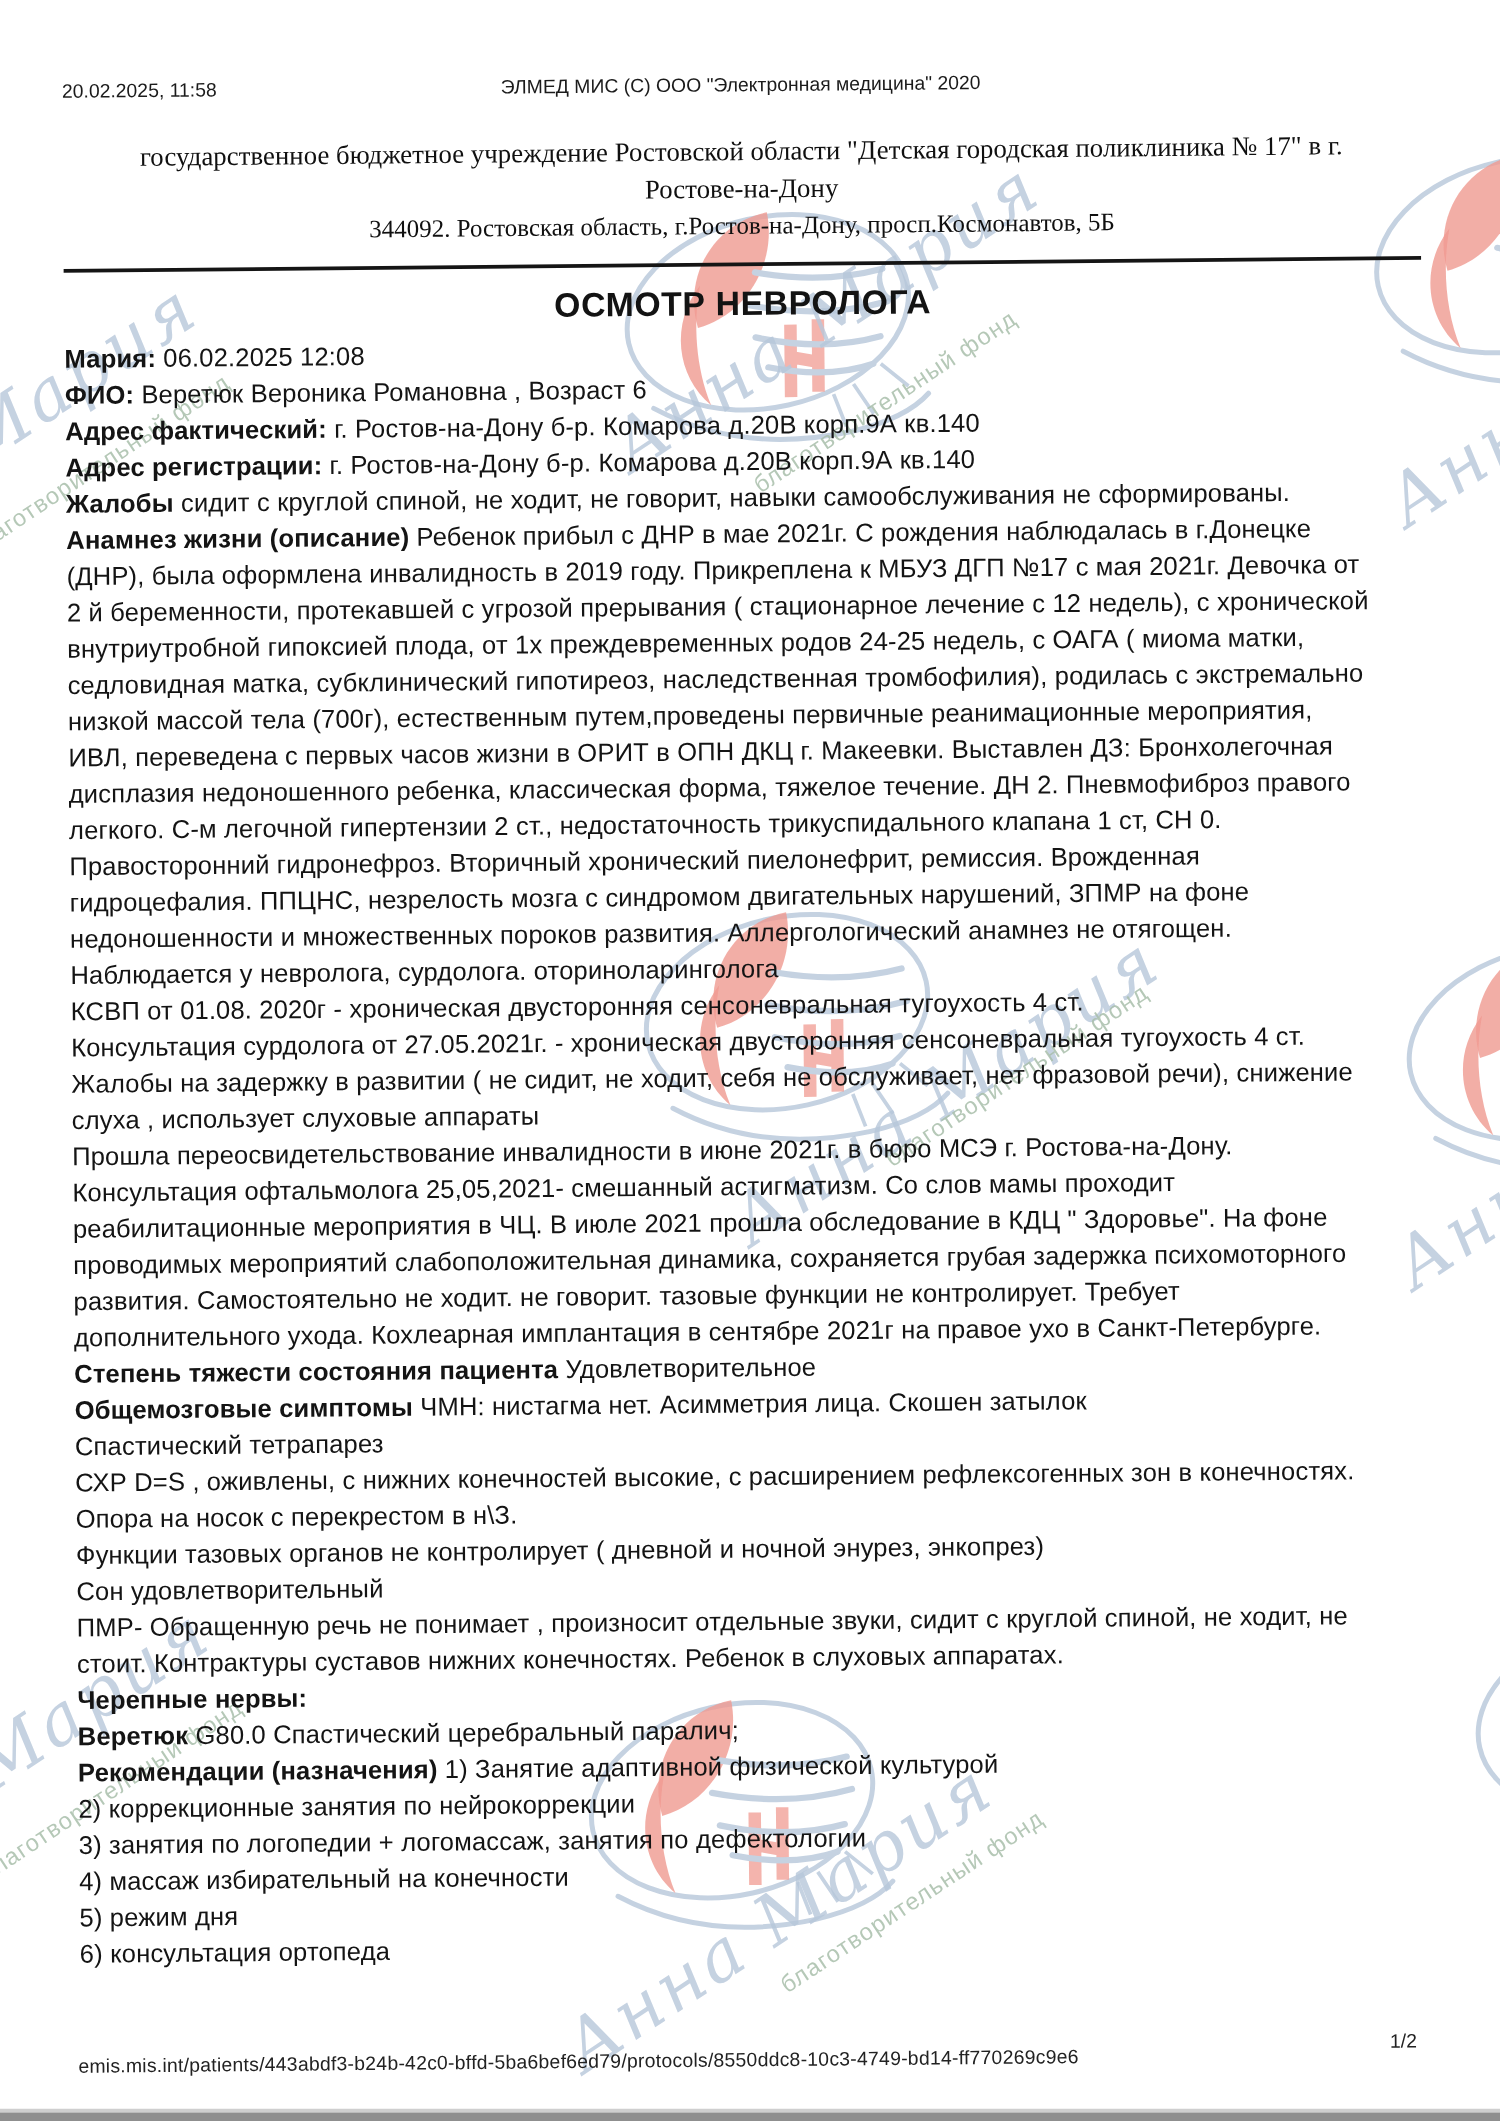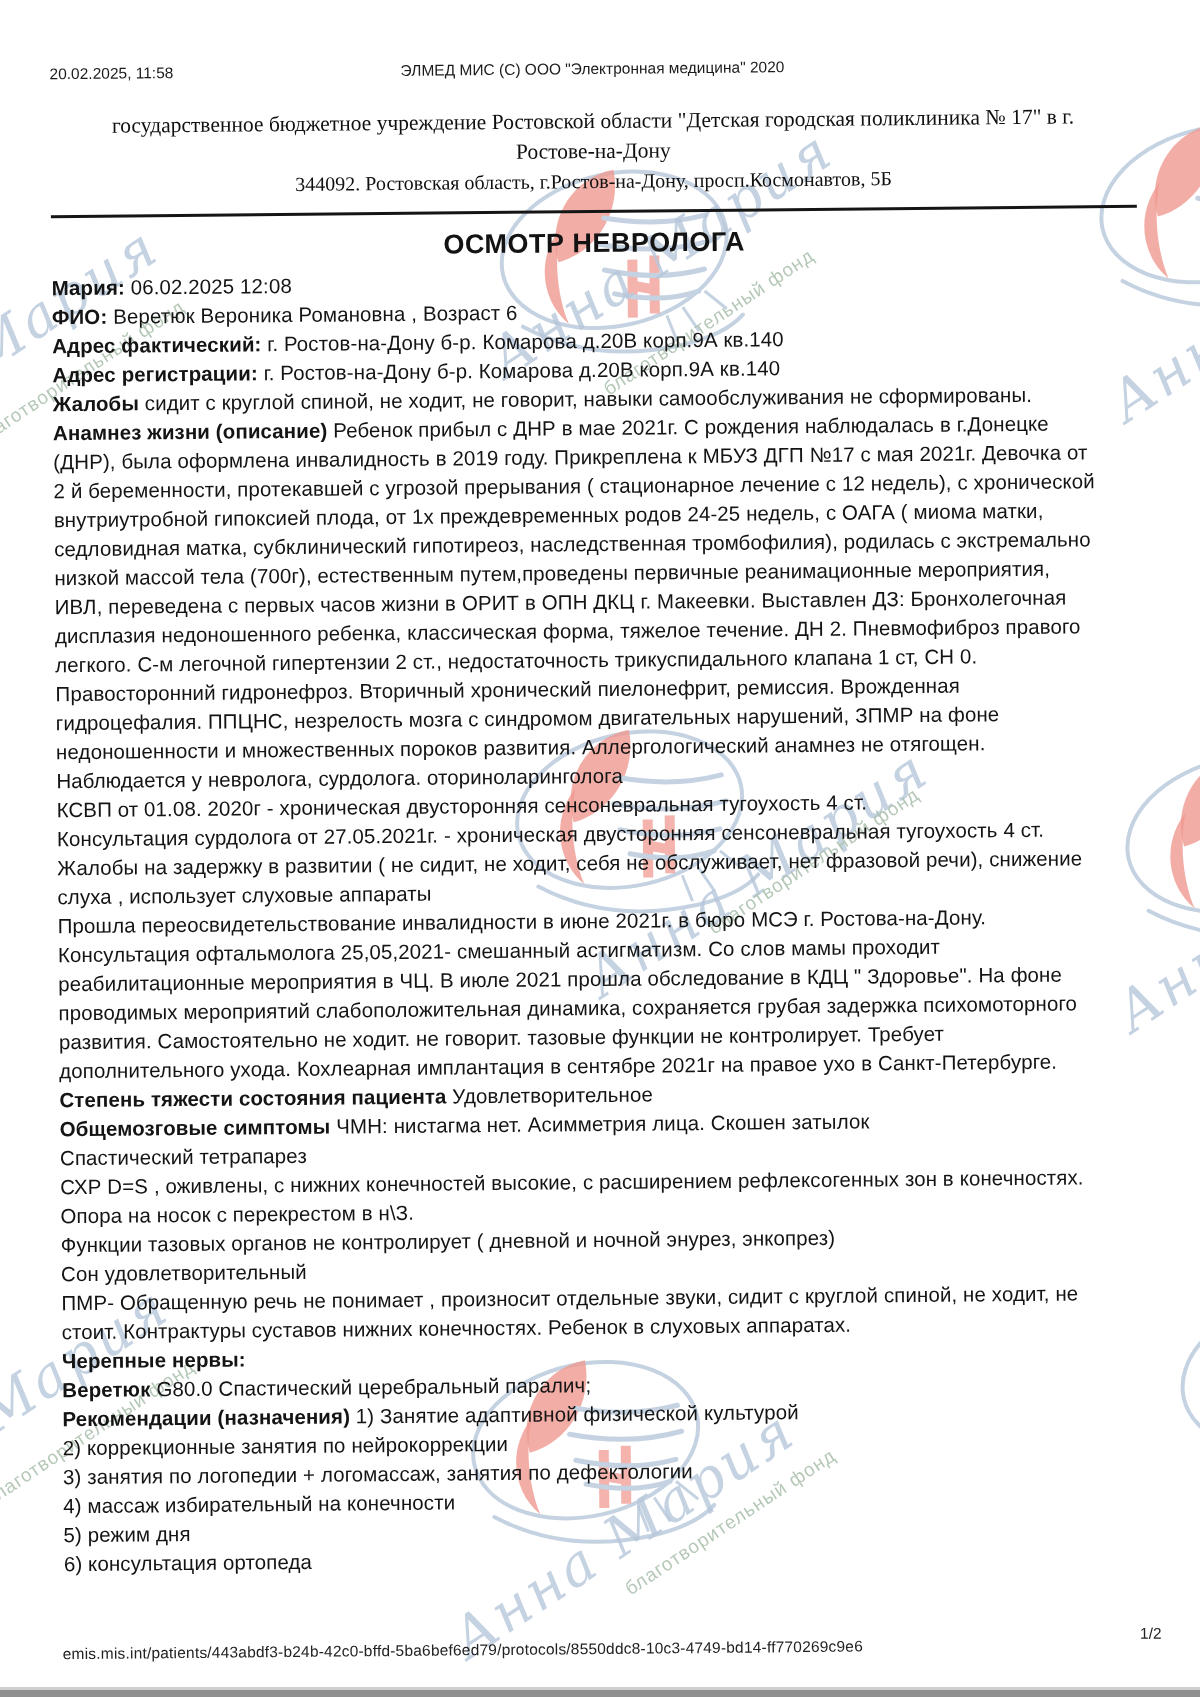--- a/index.html
+++ b/index.html
@@ -42,21 +42,21 @@
   .rule{border:none;border-top:3px solid #151515;margin:16px 57px 0 57px;}
   .title{
     font-size:27px;font-weight:bold;letter-spacing:.5px;text-align:center;
     margin:15px 0 0 0;color:#131313;
   }
   .body-text{margin:9px 95px 0 57px;}
   .para{margin:0;font-size:20.5px;line-height:29px;letter-spacing:.1px;color:#141414;}
   .plabel{font-weight:bold;}
   .footer{position:absolute;left:0;width:1200px;top:1630px;font-size:15.5px;color:#222;}
   .footer-url{position:absolute;left:55px;top:10px;letter-spacing:.2px;}
-  .footer-page{position:absolute;right:46px;top:0;}
+  .footer-page{position:absolute;right:74px;top:0;}
   
   .scan-edge{position:absolute;left:0;bottom:0;width:100%;height:7px;background:#8f8f8f;z-index:2;}
   .scan-edge-soft{position:absolute;left:0;bottom:7px;width:100%;height:3px;background:#cfcfcf;z-index:2;}
 </style>
 </head>
 <body>
 
 <div class="page">
   <div class="tilt">
 

